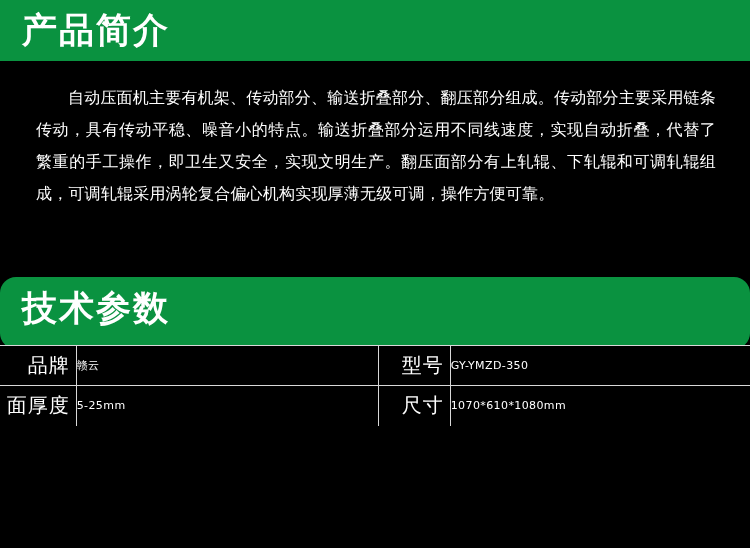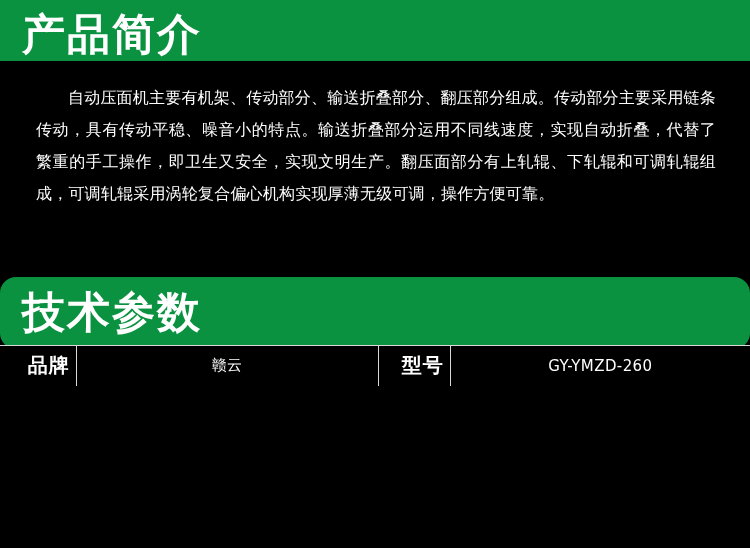--- a/index.html
+++ b/index.html
@@ -32,21 +32,21 @@
   }
   .banner-1 { top: 0px;   height: 61px; }
   .banner-2 { top: 277px; height: 72px; border-radius: 16px; }
 
   .banner-title {
     position: absolute;
     left: 22px;
     color: #ffffff;
     font-family: "DejaVu Sans", "Liberation Sans", sans-serif;
     font-weight: 700;
-    font-size: 43px;
+    font-size: 35px;
     letter-spacing: 2px;
     line-height: 1;
     white-space: nowrap;
   }
   .banner-1 .banner-title { top: 13px; }
   .banner-2 .banner-title { top: 14px; }
 
   
   .intro-block {
     position: absolute;
@@ -81,29 +81,29 @@
     padding: 0;
     vertical-align: middle;
     color: #ffffff;
     background: #000000;
   }
   .spec-table td.lbl {
     text-align: right;
     padding-right: 6px;
     font-family: "DejaVu Sans", "Liberation Sans", sans-serif;
     font-size: 20px;
-    font-weight: 700;
+    font-weight: 400;
     letter-spacing: 1px;
     white-space: nowrap;
   }
   .spec-table td.val {
-    text-align: center;
+    text-align: left;
     padding-left: 0;
     font-family: "DejaVu Sans", "Liberation Sans", sans-serif;
-    font-size: 15px;
+    font-size: 11px;
     letter-spacing: 0.4px;
     white-space: nowrap;
   }
   .col-lbl-l { width: 76px; }
   .col-val-l { width: 301px; }
   .col-lbl-r { width: 72px; }
   .col-val-r { width: 299px; }
 
   
   .spec-table tr td:first-child { border-left: none; }
@@ -132,18 +132,24 @@
       <col class="col-lbl-l">
       <col class="col-val-l">
       <col class="col-lbl-r">
       <col class="col-val-r">
     </colgroup>
     <tbody>
       <tr>
         <td class="lbl">品牌</td>
         <td class="val">赣云</td>
         <td class="lbl">型号</td>
-        <td class="val">GY-YMZD-260</td>
+        <td class="val">GY-YMZD-350</td>
+      </tr>
+      <tr>
+        <td class="lbl">面厚度</td>
+        <td class="val">5-25mm</td>
+        <td class="lbl">尺寸</td>
+        <td class="val">1070*610*1080mm</td>
       </tr>
     </tbody>
   </table>
 
 </div>
 
 </body></html>

